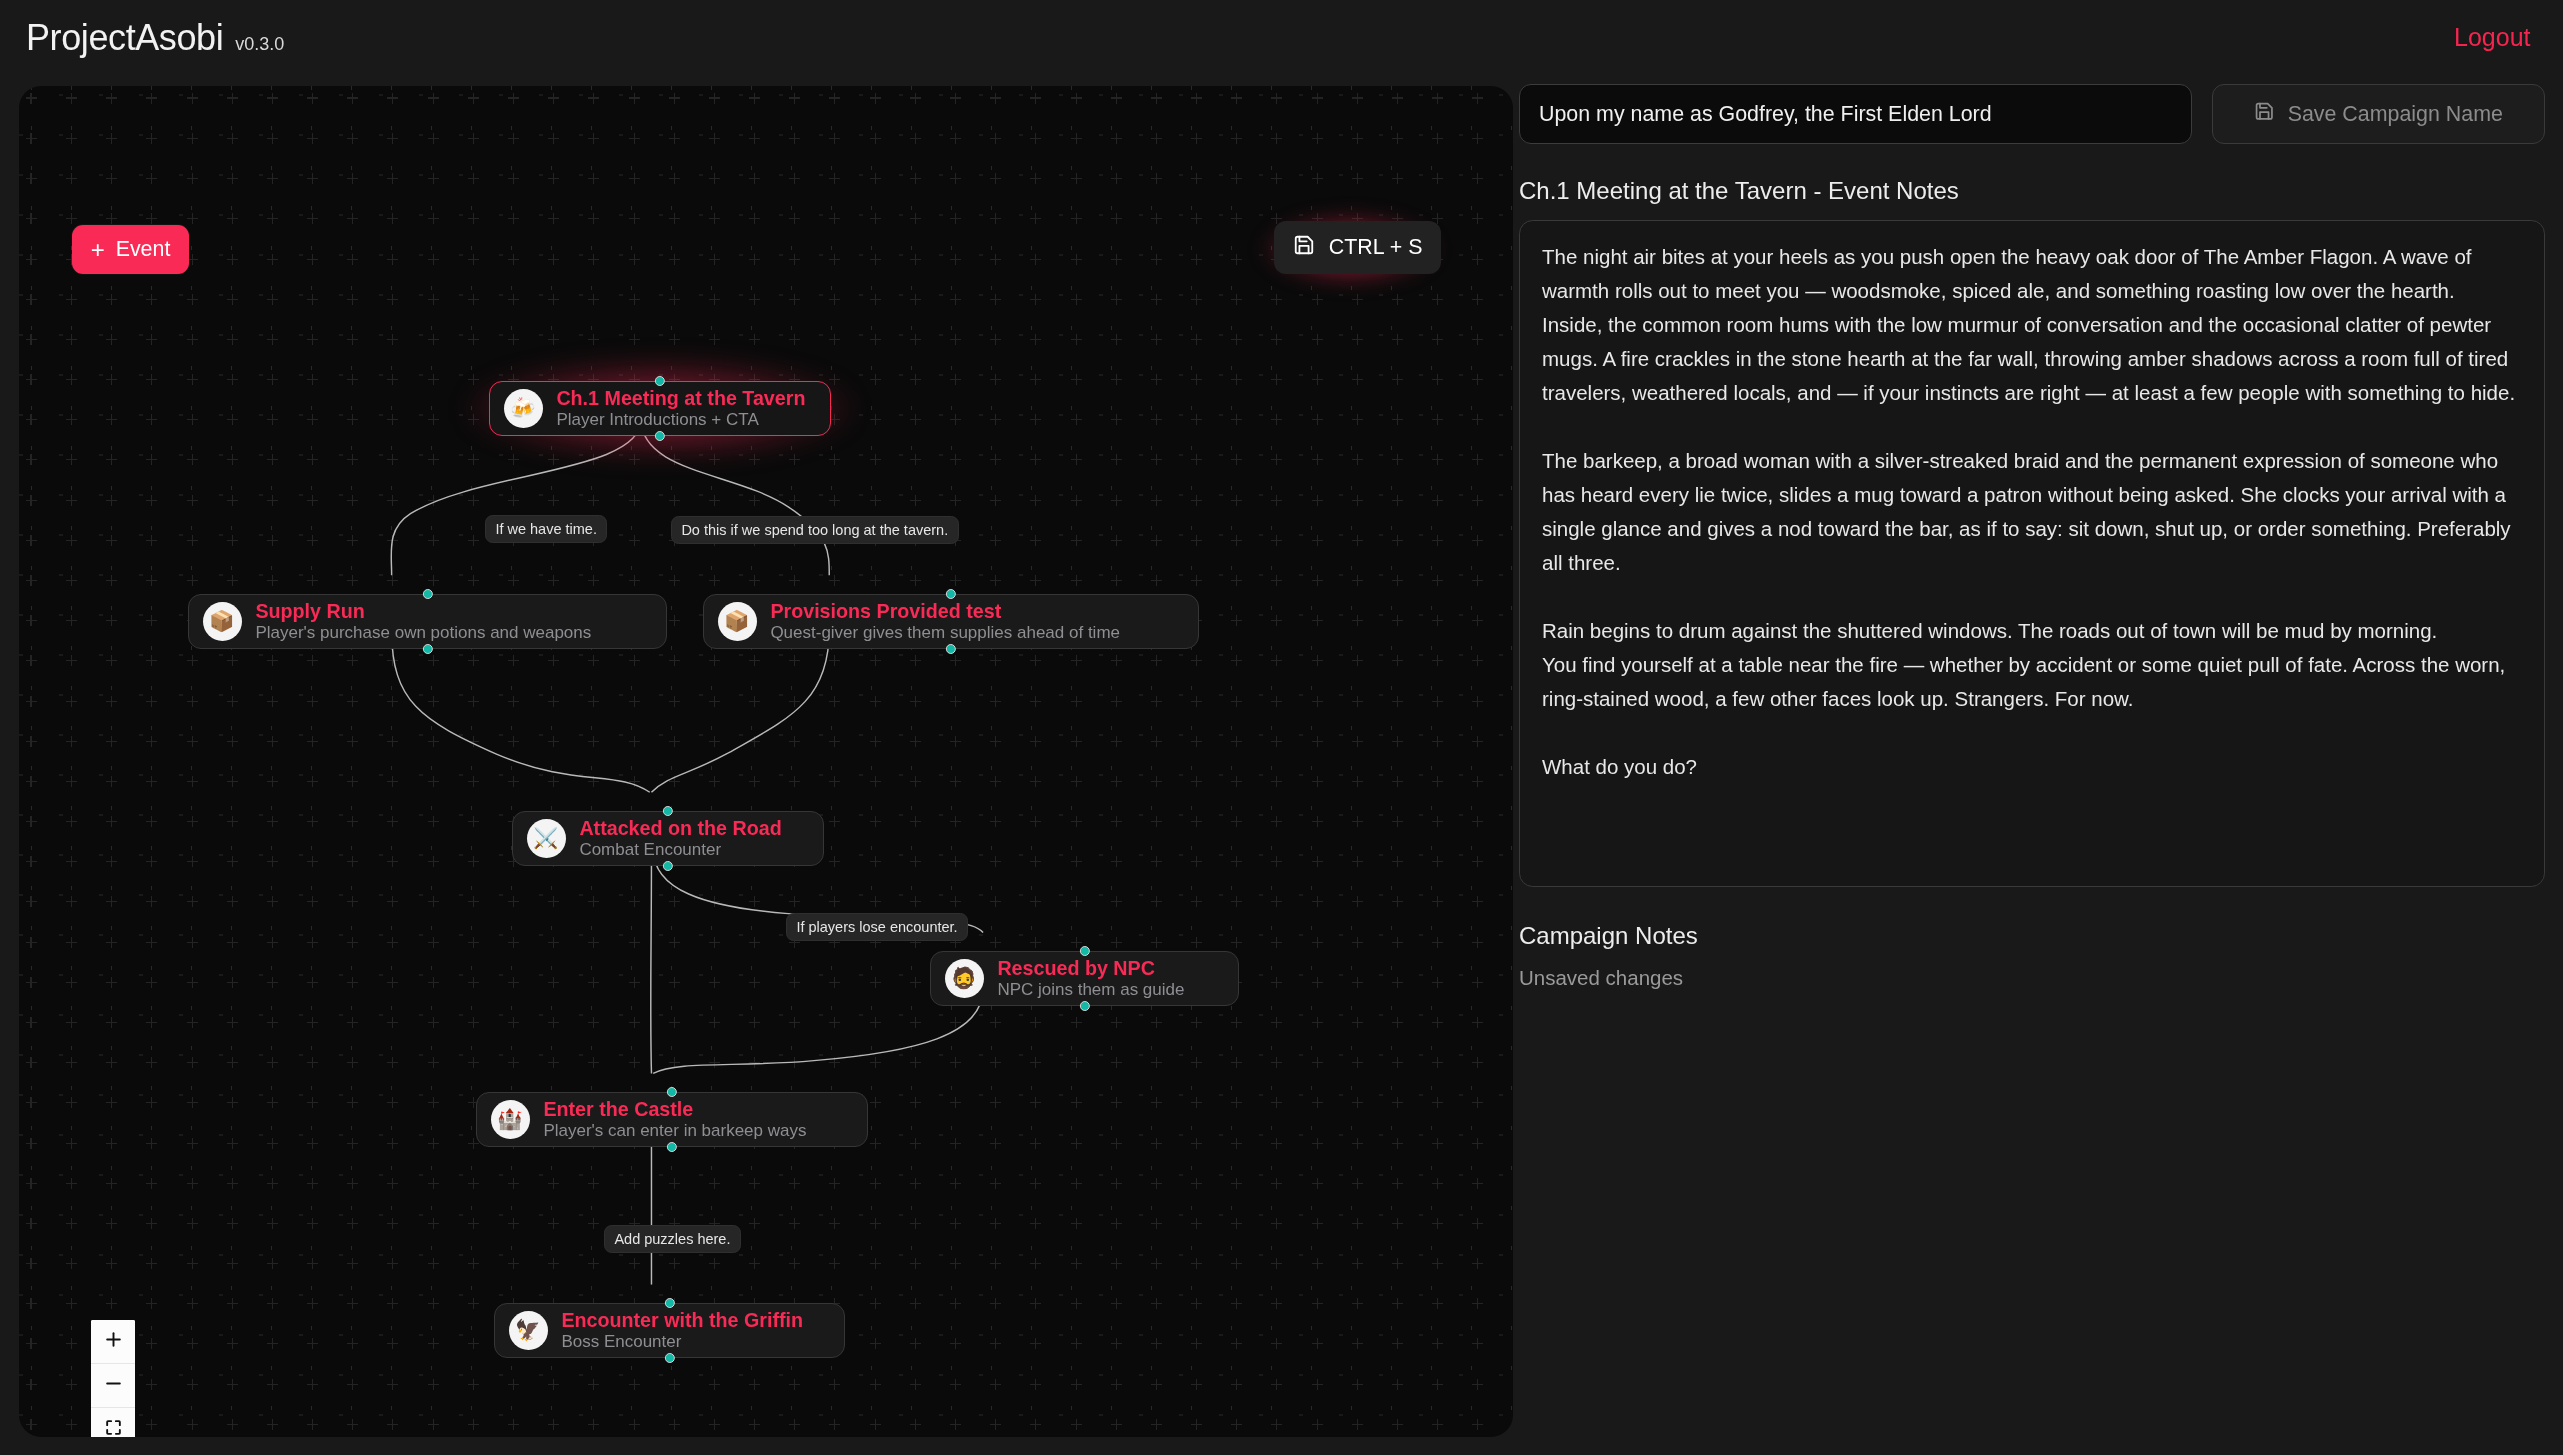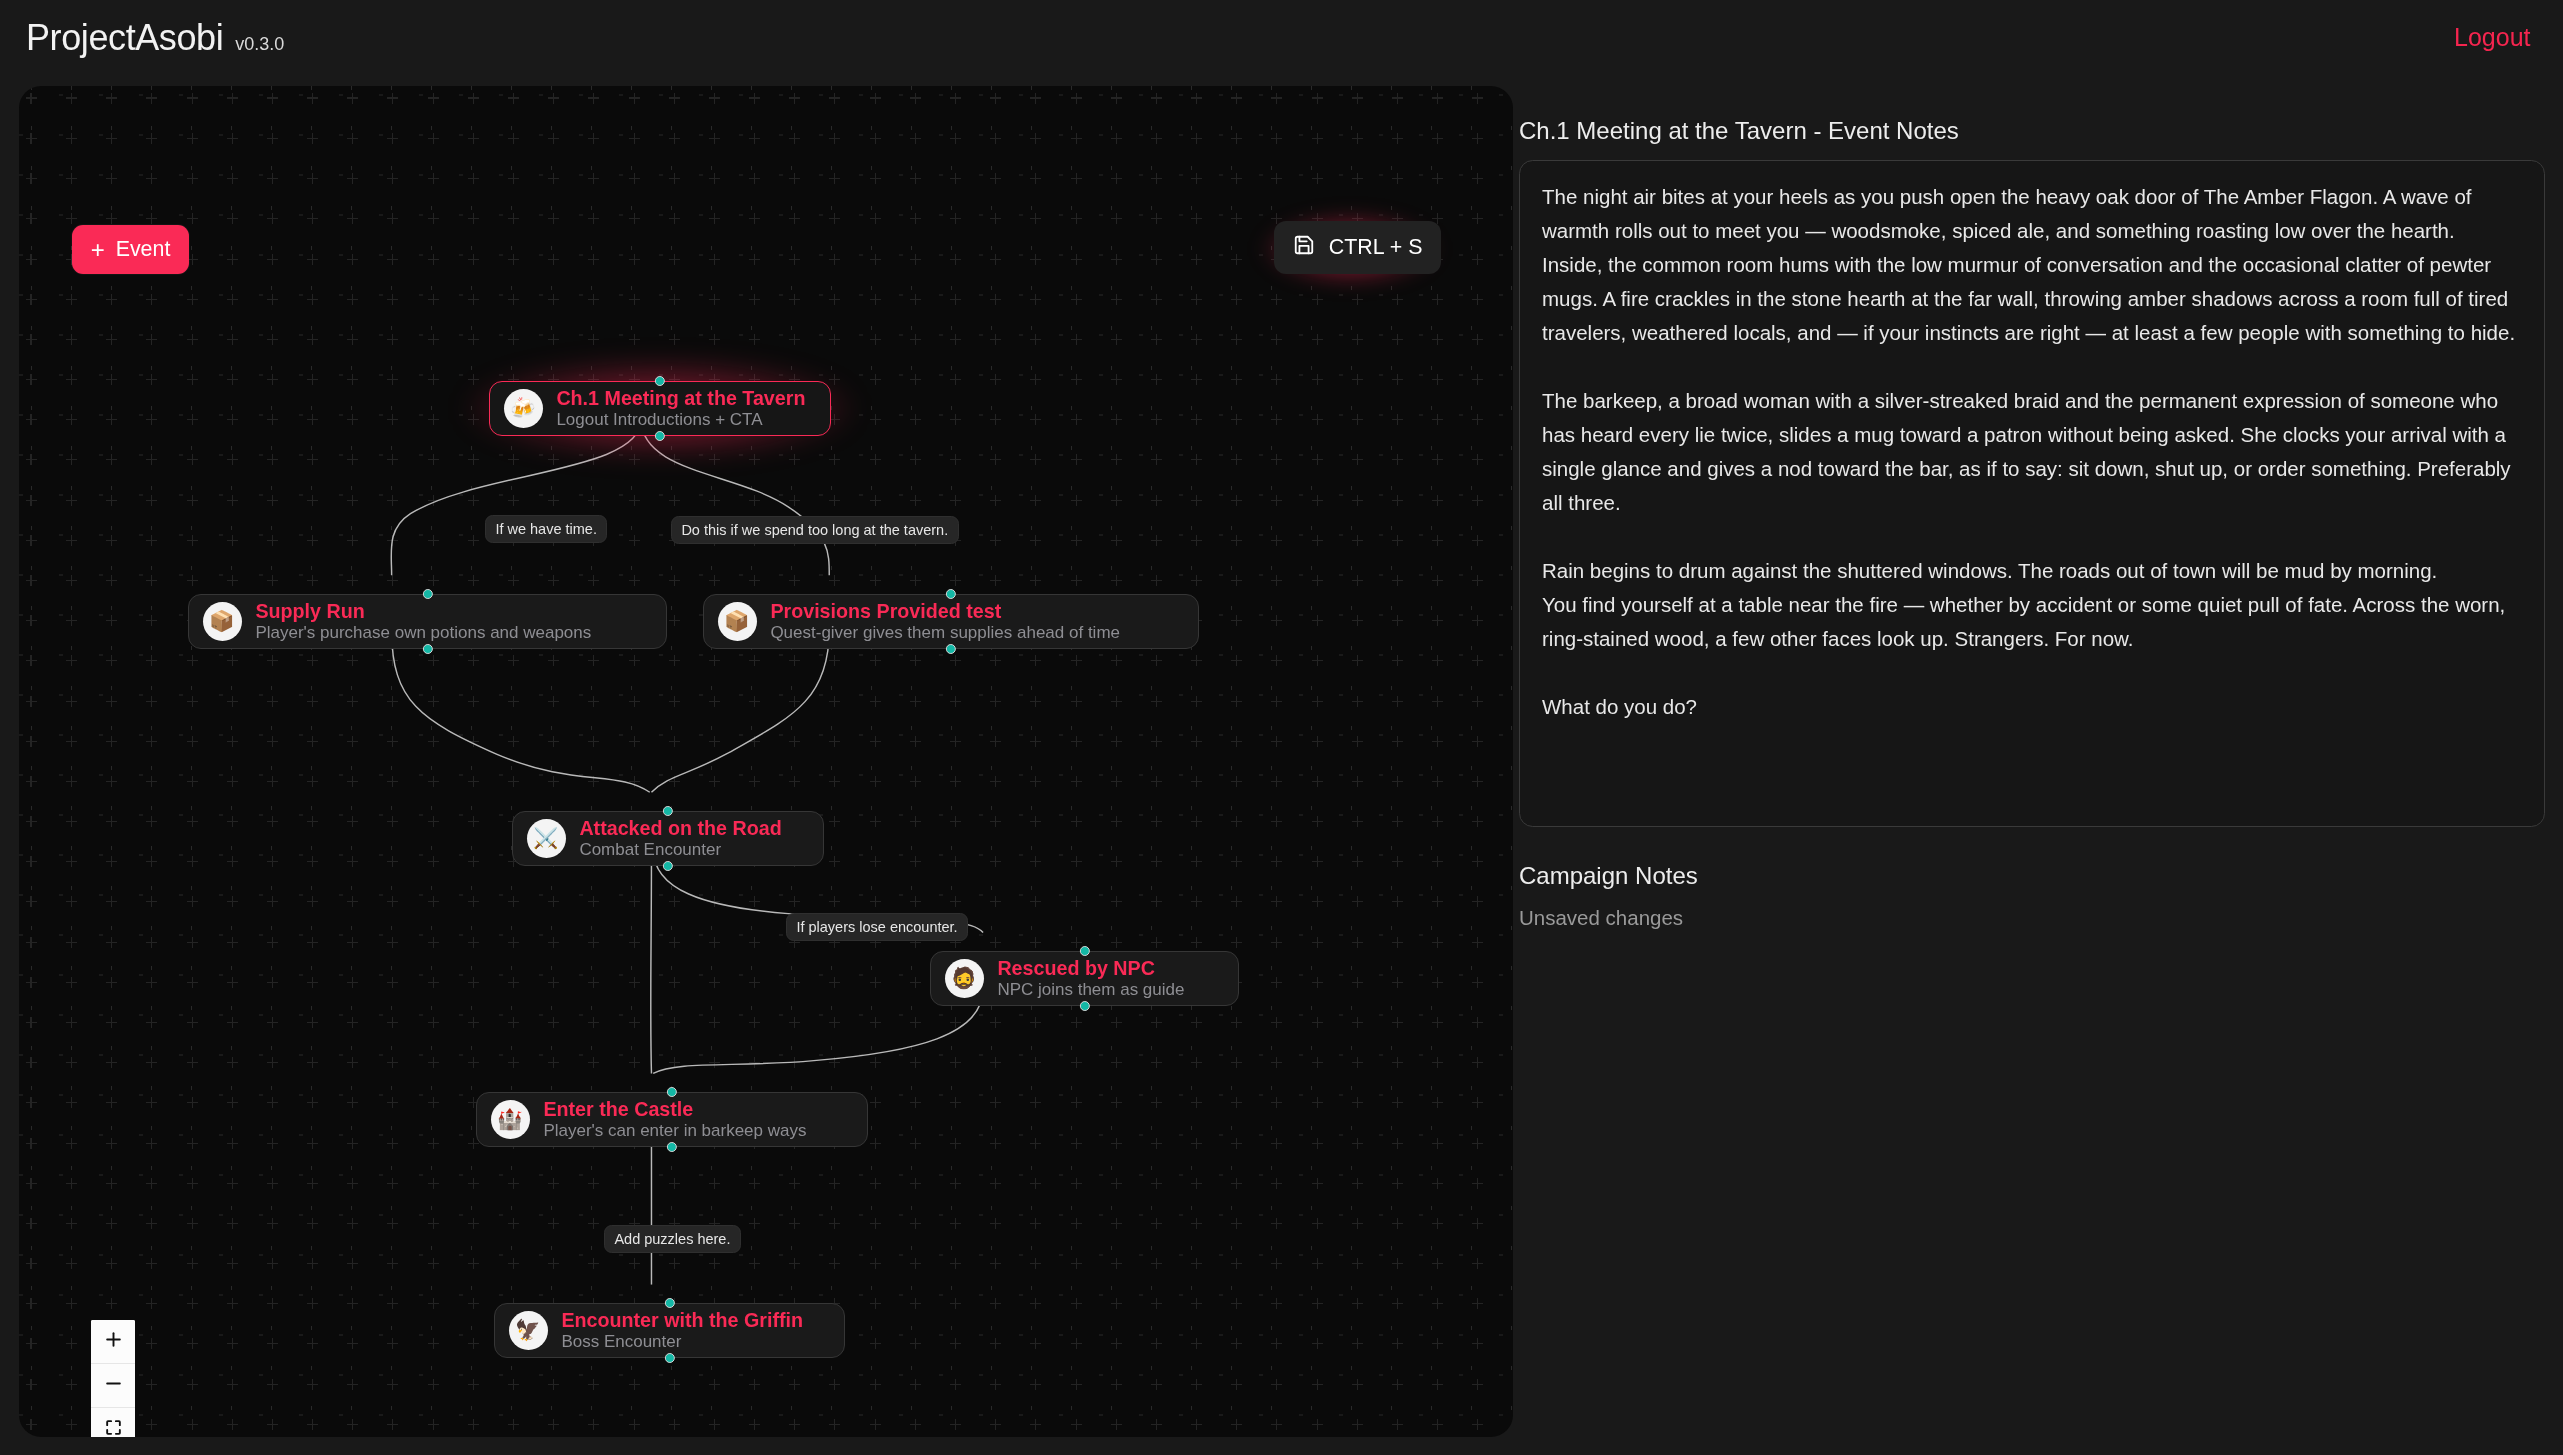--- a/index.html
+++ b/index.html
@@ -1542,21 +1542,21 @@
       <span>CTRL + S</span>
     </button>
 
     <div id="node-layer">
         <div class="node-glow" style="left: 448px; top: 273px; width: 386px; height: 99px;"></div>
         <div class="node sel" style="left: 470px; top: 295px; width: 342px;">
           <div class="handle top"></div>
           <div class="node-avatar">🍻</div>
           <div class="node-text">
             <div class="node-title">Ch.1 Meeting at the Tavern</div>
-            <div class="node-sub">Logout Introductions + CTA</div>
+            <div class="node-sub">Player Introductions + CTA</div>
           </div>
           <div class="handle bot"></div>
         </div>
         <div class="node" style="left: 169px; top: 508px; width: 479px;">
           <div class="handle top"></div>
           <div class="node-avatar">📦</div>
           <div class="node-text">
             <div class="node-title">Supply Run</div>
             <div class="node-sub">Player's purchase own potions and weapons</div>
           </div>
@@ -1651,20 +1651,33 @@
       <span></span>
     <span></span>
       <span></span>
     <span></span>
       <span></span>
     <span></span>
       <span></span>
   </div>
 
   <div class="side">
+    <div class="name-row">
+      <input class="name-input" value="Upon my name as Godfrey, the First Elden Lord" style="">
+      <div class="save-name-btn">
+        <span>
+          <svg width="20.5" height="20.5" viewBox="0 0 24 24" fill="none" stroke="#8c8c8c" stroke-width="2" stroke-linecap="round" stroke-linejoin="round">
+            <path d="M19 21H5a2 2 0 0 1-2-2V5a2 2 0 0 1 2-2h11l5 5v11a2 2 0 0 1-2 2z"></path>
+            <polyline points="17 21 17 13 7 13 7 21"></polyline>
+            <polyline points="7 3 7 8 15 8"></polyline>
+          </svg>
+        </span>
+        <span>Save Campaign Name</span>
+      </div>
+    </div>
 
     <div class="section-head">Ch.1 Meeting at the Tavern - Event Notes</div>
     <textarea class="notes-area" style="">The night air bites at your heels as you push open the heavy oak door of The Amber Flagon. A wave of warmth rolls out to meet you — woodsmoke, spiced ale, and something roasting low over the hearth.
 Inside, the common room hums with the low murmur of conversation and the occasional clatter of pewter mugs. A fire crackles in the stone hearth at the far wall, throwing amber shadows across a room full of tired travelers, weathered locals, and — if your instincts are right — at least a few people with something to hide.
 
 The barkeep, a broad woman with a silver-streaked braid and the permanent expression of someone who has heard every lie twice, slides a mug toward a patron without being asked. She clocks your arrival with a single glance and gives a nod toward the bar, as if to say: sit down, shut up, or order something. Preferably all three.
 
 Rain begins to drum against the shuttered windows. The roads out of town will be mud by morning.
 You find yourself at a table near the fire — whether by accident or some quiet pull of fate. Across the worn, ring-stained wood, a few other faces look up. Strangers. For now.
 

